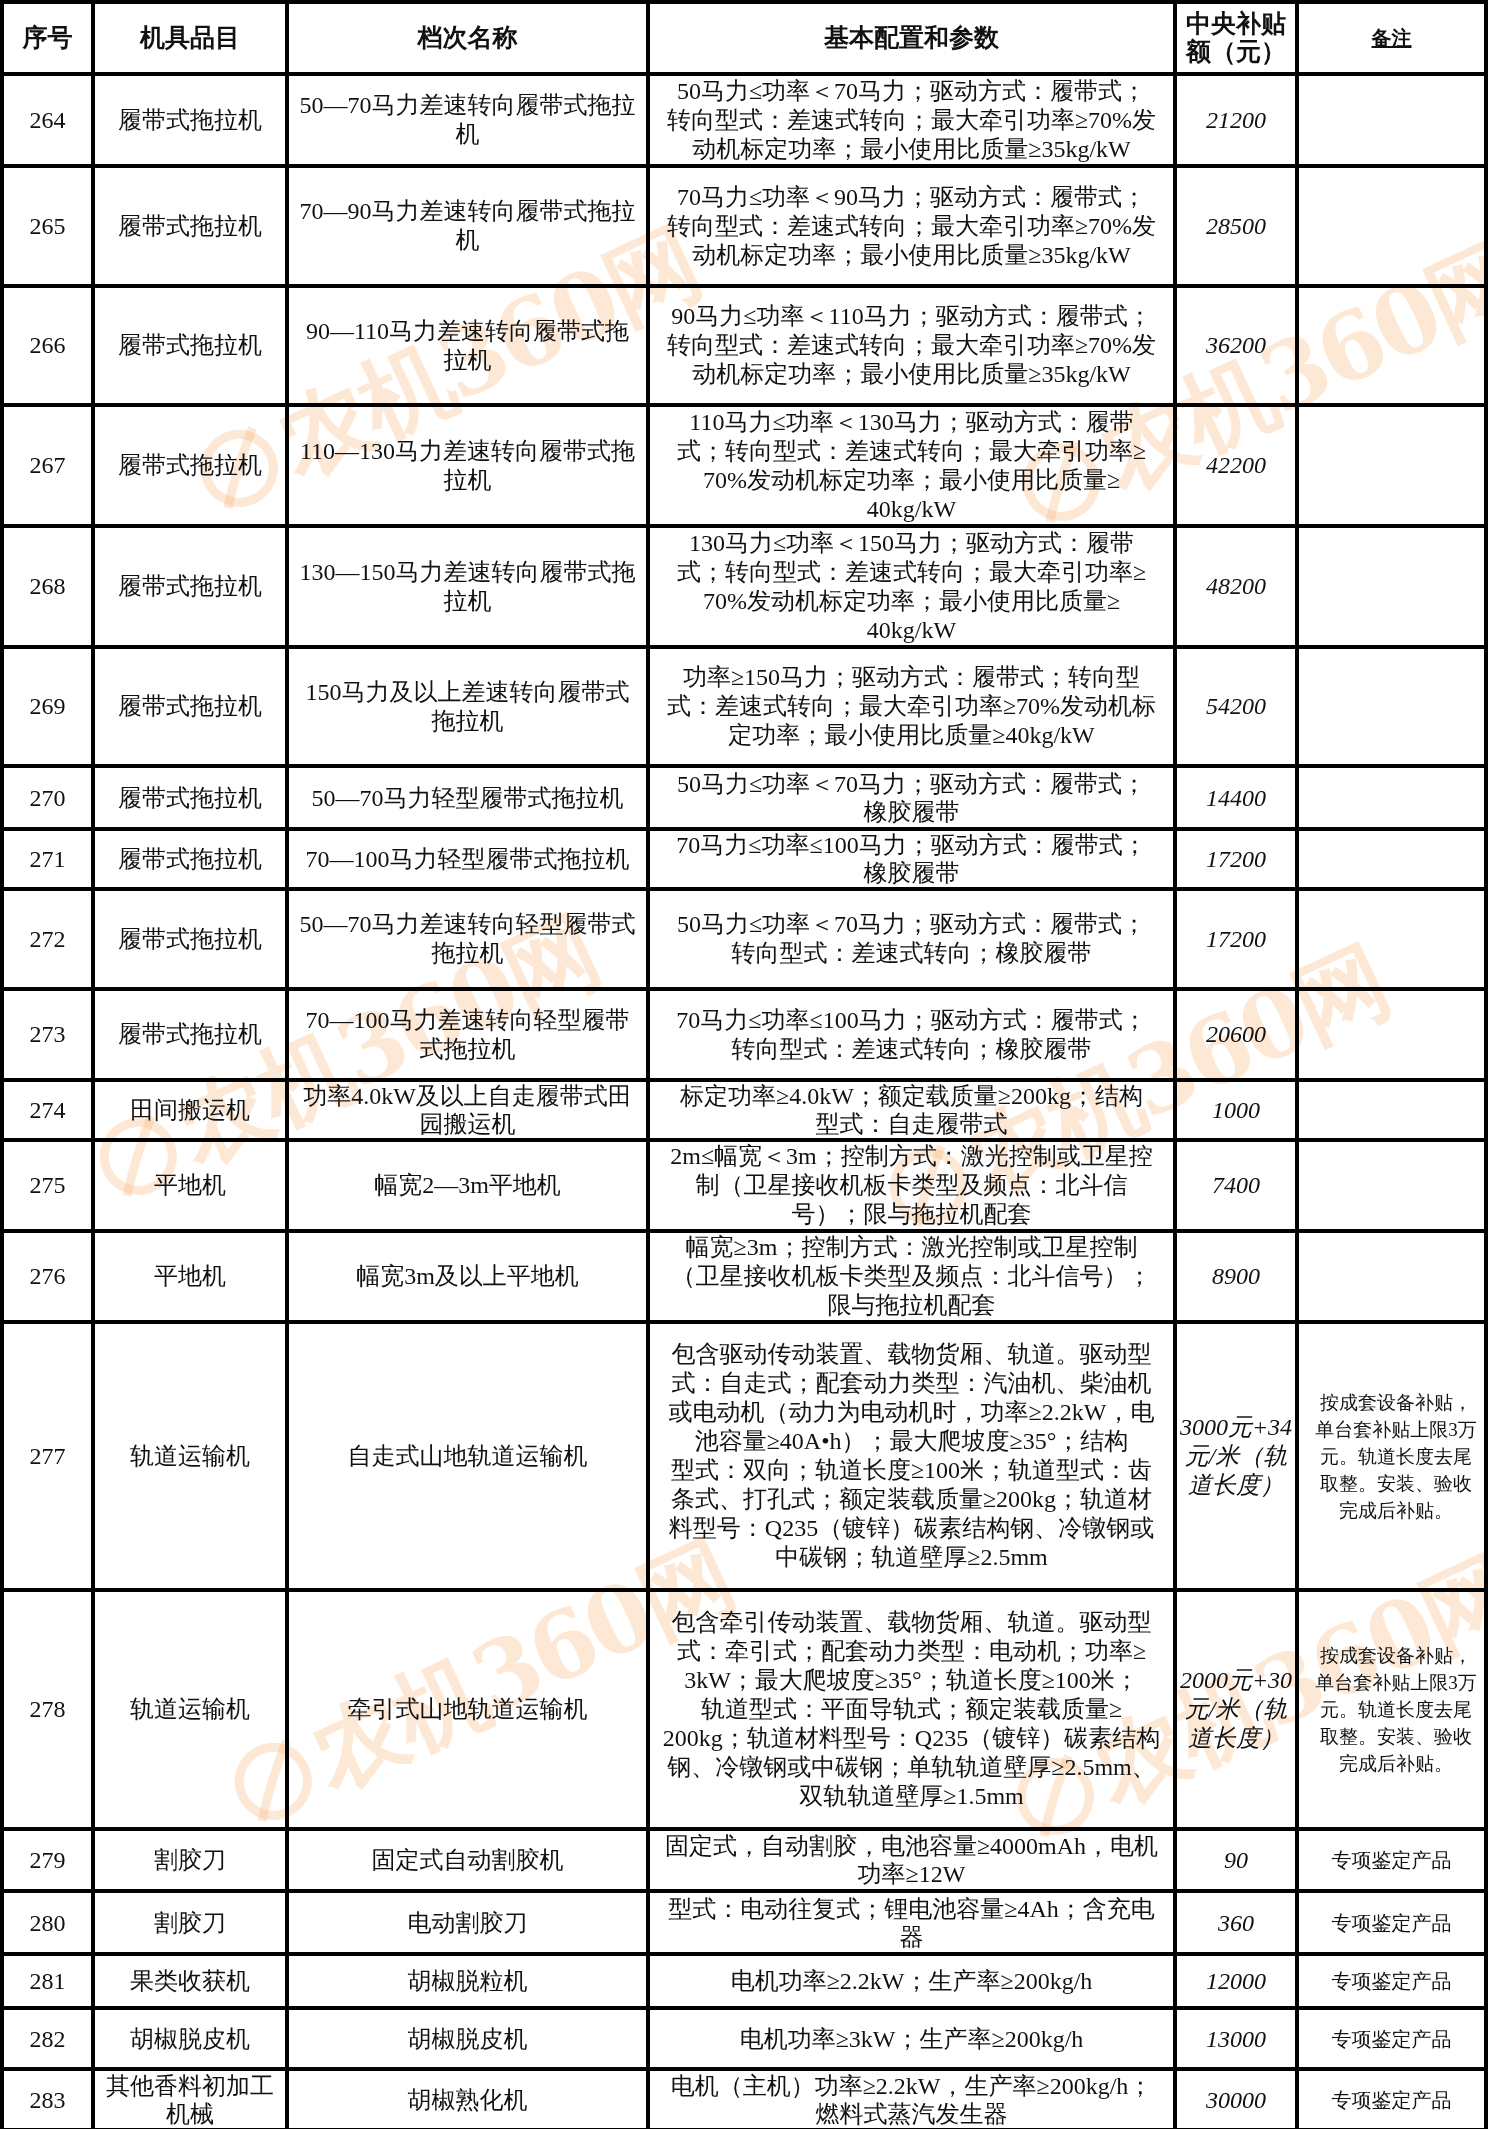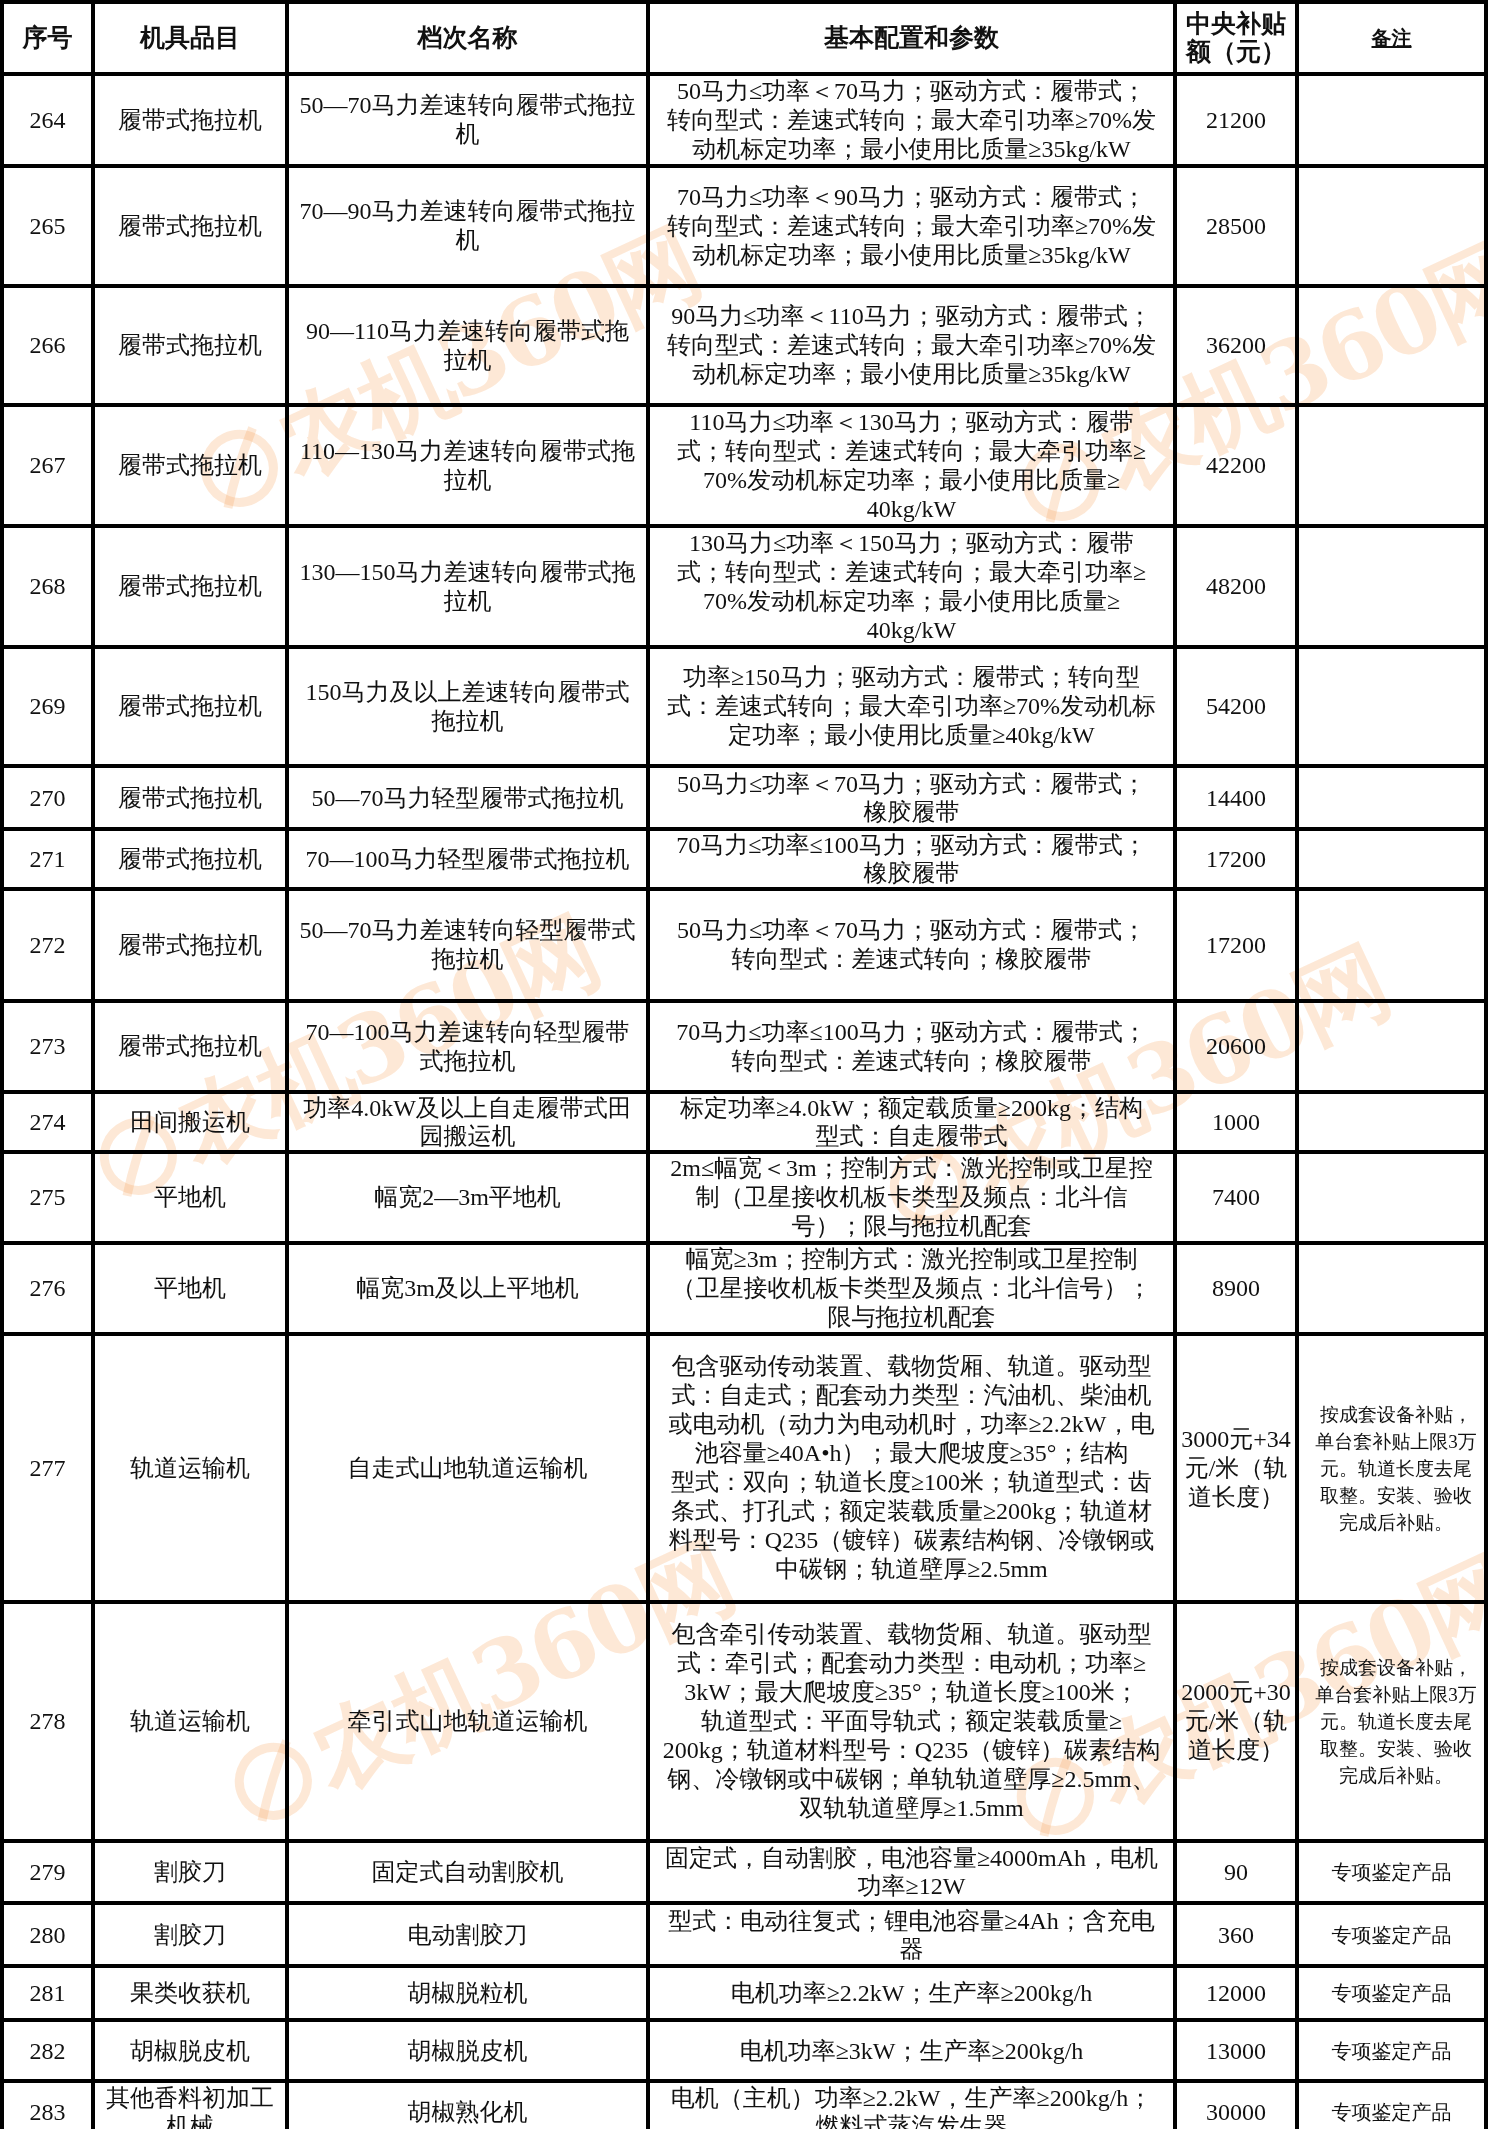--- a/index.html
+++ b/index.html
@@ -53,21 +53,21 @@
     white-space: pre-line;
     overflow: hidden;
     background: transparent;
   }
   th { font-weight: bold; font-size: 25px; line-height: 28px; text-align: center; }
   th.h-remark { font-size: 20px; text-decoration: underline; }
   th.h-subsidy { padding: 0 2px; }
   .c { text-align: center; }
   .l { text-align: center; }
   tr.t td { line-height: 28px; }
-  td.sub { padding: 0 1px; }
+  td.sub { padding: 0 1px; font-style: italic; }
   td.rm { font-size: 20px; line-height: 27px; }
   td.rm-small { font-size: 19px; line-height: 27px; padding-left: 12px; }
 </style>
 </head>
 <body>
 
 <div class="page">
 
   <div class="wm-layer">
     <div class="wm" style="left:446px; top:372px;">
@@ -234,21 +234,21 @@
       <tr class="t" style="height:60px">
         <td class="c">271</td>
         <td class="c">履带式拖拉机</td>
         <td class="c">70—100马力轻型履带式拖拉机</td>
         <td class="l">70马力≤功率≤100马力；驱动方式：履带式；
 橡胶履带</td>
         <td class="c sub">17200</td>
         <td class="c rm"></td>
       </tr>
 
-      <tr style="height:112px">
+      <tr style="height:100px">
         <td class="c">272</td>
         <td class="c">履带式拖拉机</td>
         <td class="c">50—70马力差速转向轻型履带式
 拖拉机</td>
         <td class="l">50马力≤功率＜70马力；驱动方式：履带式；
 转向型式：差速式转向；橡胶履带</td>
         <td class="c sub">17200</td>
         <td class="c rm"></td>
       </tr>
 

